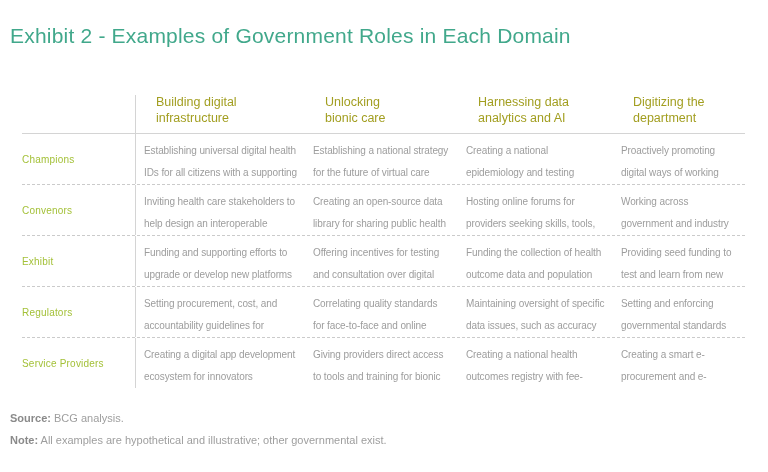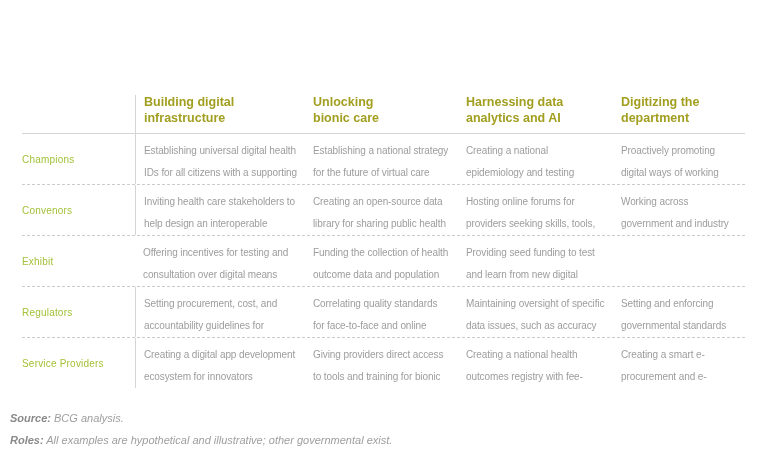--- a/index.html
+++ b/index.html
@@ -31,23 +31,23 @@
     width: 723px;
   }
   .grid-row {
     display: grid;
     grid-template-columns: 113px 170px 153px 155px 132px;
   }
   .header-row {
     border-bottom: 1px solid #d4d4d4;
   }
   .col-header {
-    padding: 0 8px 7px 8px;
+    padding: 0 8px 7px 20px;
     font-size: 12.5px;
-    font-weight: bold;
+    font-weight: normal;
     line-height: 1.25;
     color: var(--column-header, #a29e20);
     white-space: pre-line;
   }
   .vline {
     border-left: 1px solid #d4d4d4;
   }
   .body-row {
     height: 50px;
   }
@@ -72,31 +72,31 @@
   }
   .footer {
     position: absolute;
     left: 10px;
     top: 412px;
     font-size: 11px;
     color: #9e9e9e;
   }
   .footer p {
     margin: 0 8px 10px 0;
-    font-style: italic;
   }
   .footer strong {
     color: #8a8a8a;
   }
 </style>
 </head>
 <body>
 
 <div class="page">
 
+  <h1 class="title">Exhibit 2 - Examples of Government Roles in Each Domain</h1>
 
   <div class="table">
     <div class="grid-row header-row">
       <div class="corner"></div>
       <div class="col-header vline">Building digital
 infrastructure</div>
       <div class="col-header">Unlocking
 bionic care</div>
       <div class="col-header">Harnessing data
 analytics and AI</div>
@@ -115,20 +115,21 @@
   <div class="grid-row body-row dashed">
     <div class="row-label">Convenors</div>
     <div class="cell vline">Inviting health care stakeholders to help design an interoperable platform</div>
     <div class="cell">Creating an open-source data library for sharing public health information</div>
     <div class="cell">Hosting online forums for providers seeking skills, tools, and guidance</div>
     <div class="cell">Working across government and industry to set priorities for new digital interfaces</div>
   </div>
 
   <div class="grid-row body-row dashed">
     <div class="row-label">Exhibit</div>
+    <div class="cell vline">Funding and supporting efforts to upgrade or develop new platforms</div>
     <div class="cell">Offering incentives for testing and consultation over digital means</div>
     <div class="cell">Funding the collection of health outcome data and population health management analytics</div>
     <div class="cell">Providing seed funding to test and learn from new digital approaches</div>
   </div>
 
   <div class="grid-row body-row dashed">
     <div class="row-label">Regulators</div>
     <div class="cell vline">Setting procurement, cost, and accountability guidelines for platforms</div>
     <div class="cell">Correlating quality standards for face-to-face and online diagnosis</div>
     <div class="cell">Maintaining oversight of specific data issues, such as accuracy and privacy</div>
@@ -140,16 +141,16 @@
     <div class="cell vline">Creating a digital app development ecosystem for innovators</div>
     <div class="cell">Giving providers direct access to tools and training for bionic care</div>
     <div class="cell">Creating a national health outcomes registry with fee-based participation</div>
     <div class="cell">Creating a smart e-procurement and e-logistics platform</div>
   </div>
 </div>
   </div>
 
   <div class="footer">
     <p><strong>Source:</strong><span> BCG analysis.</span></p>
-    <p><strong>Roles:</strong><span> All examples are hypothetical and illustrative; other governmental exist.</span></p>
+    <p><strong>Note:</strong><span> All examples are hypothetical and illustrative; other governmental exist.</span></p>
   </div>
 
 </div>
 
 </body></html>

